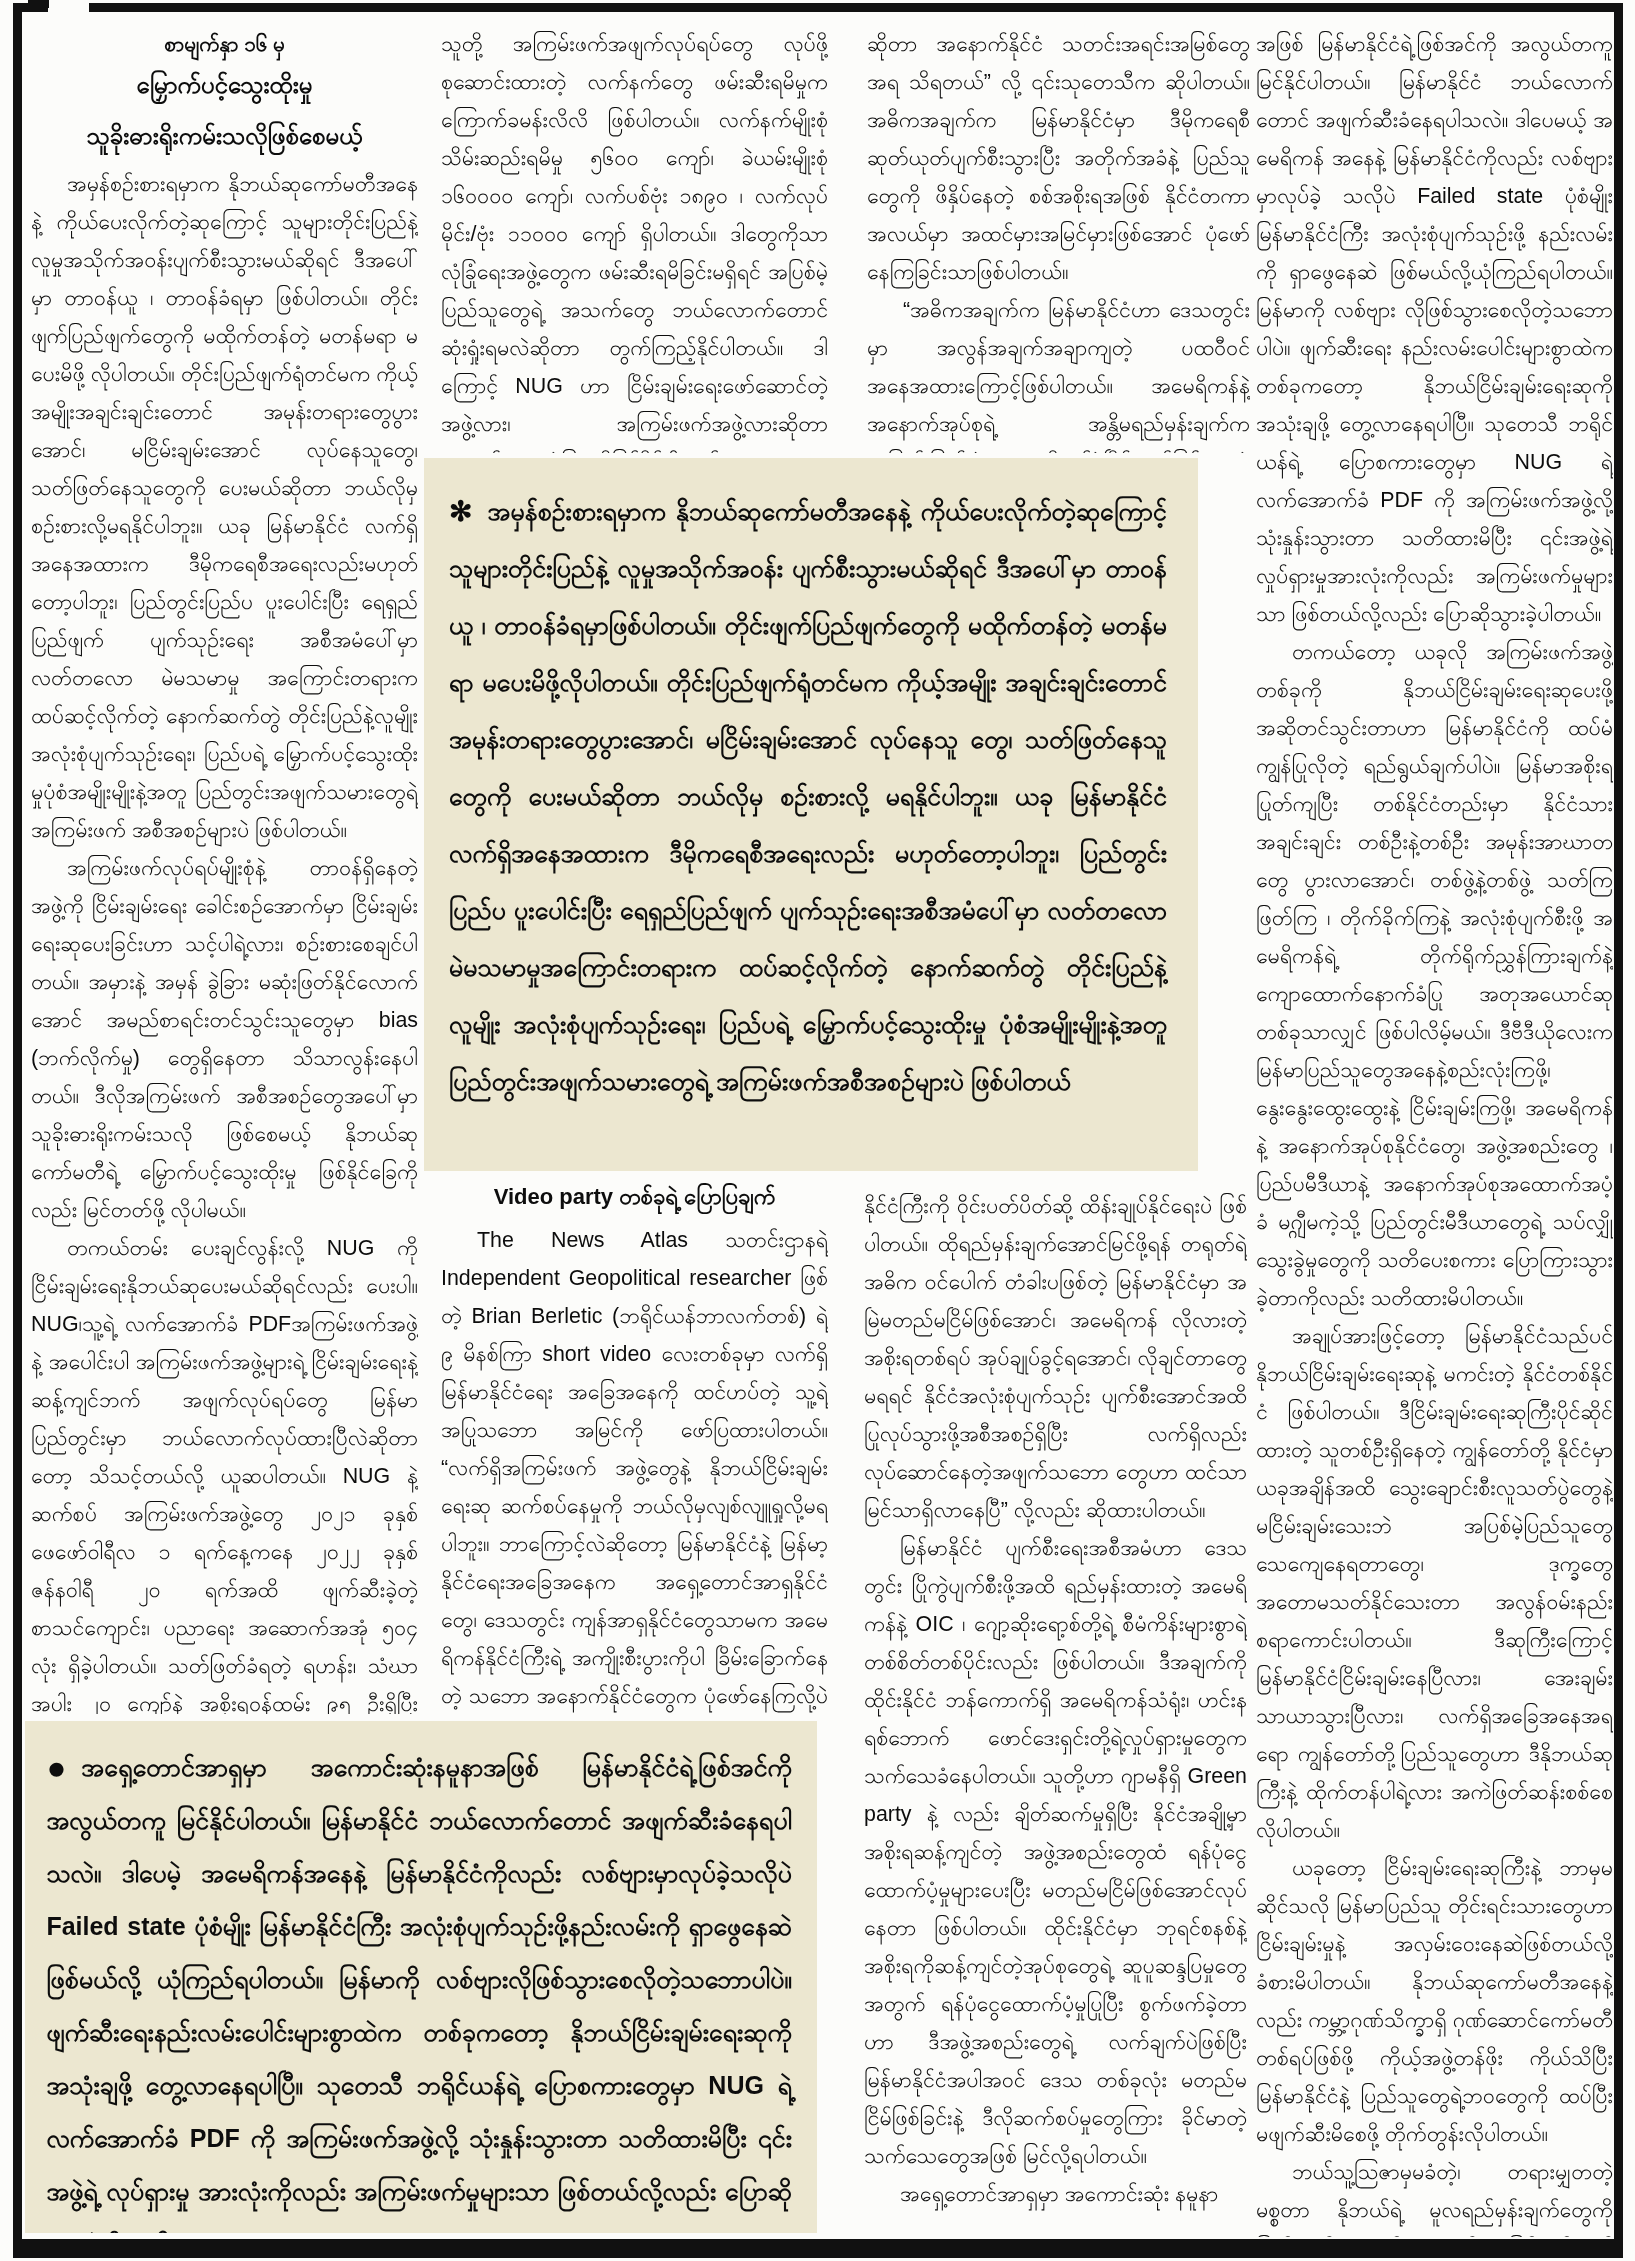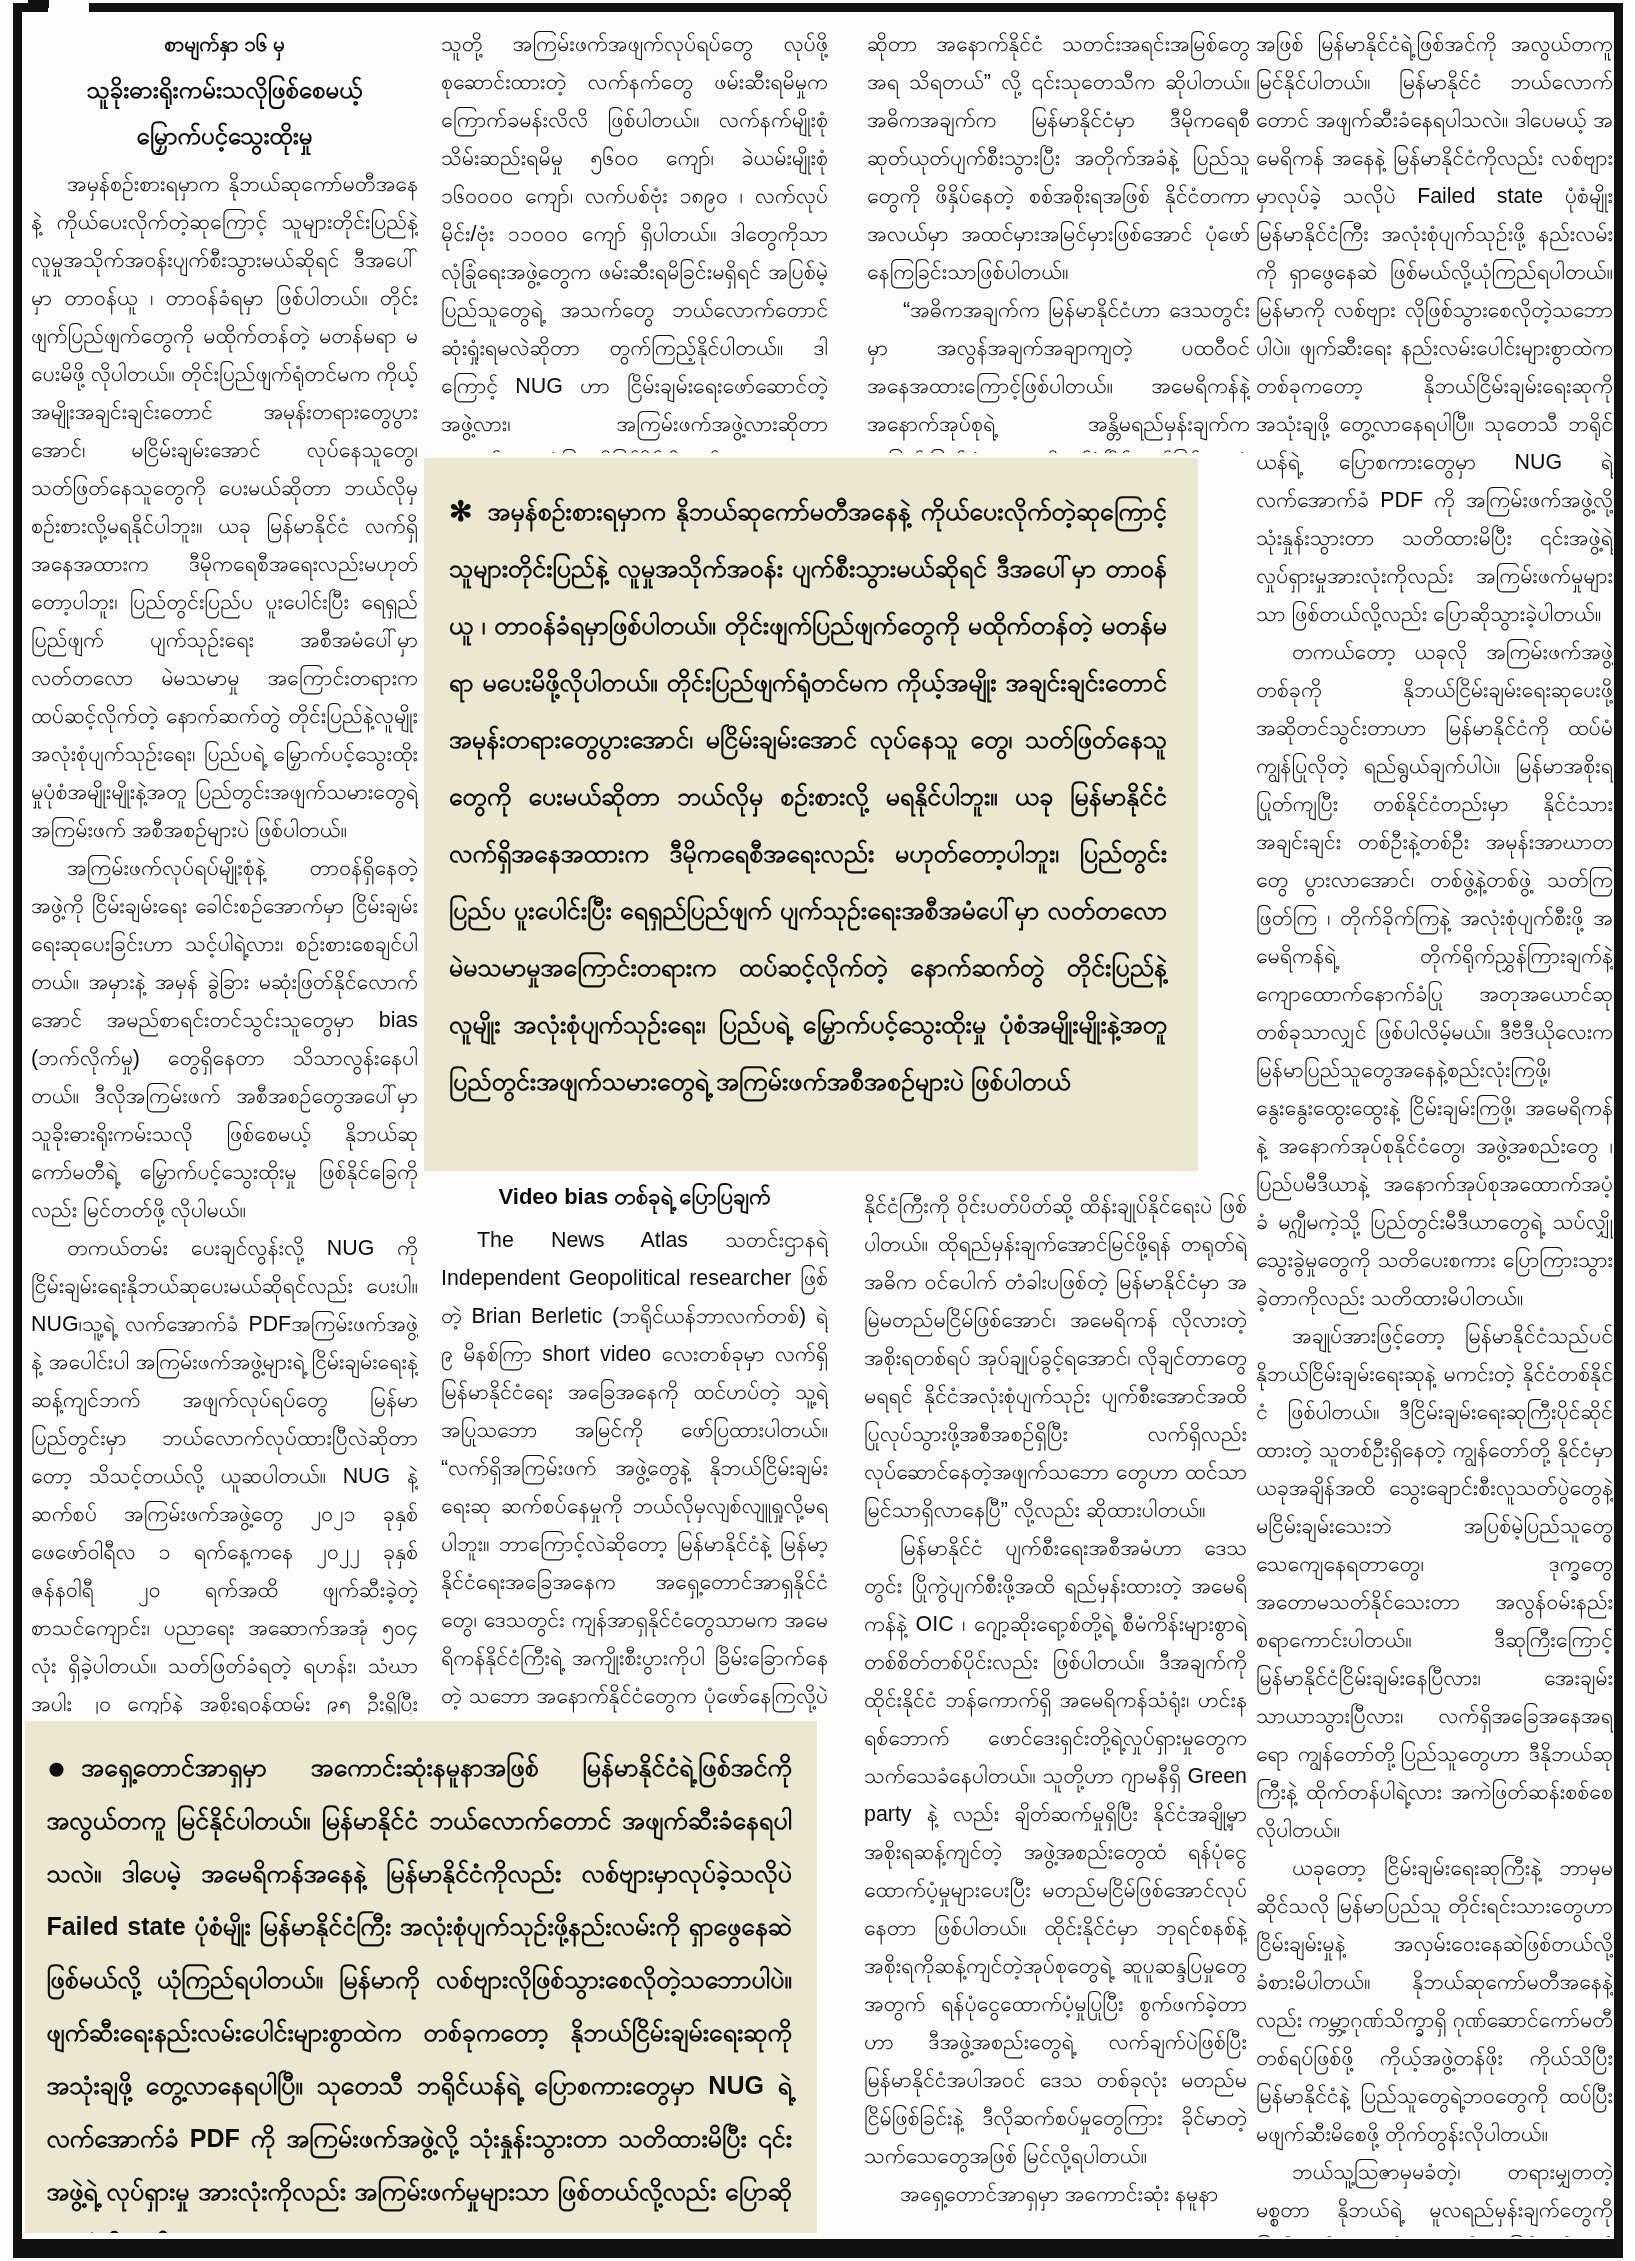--- a/index.html
+++ b/index.html
@@ -50,38 +50,38 @@
 </style>
 </head>
 <body>
 
 <div class="frame"></div>
 <div class="frame-notch"></div>
 <div class="frame-tab"></div>
 
 <div class="col" style="left:31px;top:25px;width:387px;height:1689px;">
   <div class="page-note">စာမျက်နှာ ၁၆ မှ</div>
+  <div class="headline" style="margin-top:-5px;">မြှောက်ပင့်သွေးထိုးမှု</div>
   <div class="headline">သူခိုးဓားရိုးကမ်းသလိုဖြစ်စေမယ့်</div>
-  <div class="headline" style="margin-top:-5px;">မြှောက်ပင့်သွေးထိုးမှု</div>
   <p>အမှန်စဉ်းစားရမှာက နိုဘယ်ဆုကော်မတီအနေနဲ့ ကိုယ်ပေးလိုက်တဲ့ဆုကြောင့် သူများတိုင်းပြည်နဲ့ လူမှုအသိုက်အဝန်းပျက်စီးသွားမယ်ဆိုရင် ဒီအပေါ်မှာ တာဝန်ယူ ၊ တာဝန်ခံရမှာ ဖြစ်ပါတယ်။ တိုင်းဖျက်ပြည်ဖျက်တွေကို မထိုက်တန်တဲ့ မတန်မရာ မပေးမိဖို့ လိုပါတယ်။ တိုင်းပြည်ဖျက်ရုံတင်မက ကိုယ့်အမျိုးအချင်းချင်းတောင် အမုန်းတရားတွေပွားအောင်၊ မငြိမ်းချမ်းအောင် လုပ်နေသူတွေ၊ သတ်ဖြတ်နေသူတွေကို ပေးမယ်ဆိုတာ ဘယ်လိုမှ စဉ်းစားလို့မရနိုင်ပါဘူး။ ယခု မြန်မာနိုင်ငံ လက်ရှိအနေအထားက ဒီမိုကရေစီအရေးလည်းမဟုတ်တော့ပါဘူး၊ ပြည်တွင်းပြည်ပ ပူးပေါင်းပြီး ရေရှည်ပြည်ဖျက် ပျက်သုဉ်းရေး အစီအမံပေါ်မှာ လတ်တလော မဲမသမာမှု အကြောင်းတရားက ထပ်ဆင့်လိုက်တဲ့ နောက်ဆက်တွဲ တိုင်းပြည်နဲ့လူမျိုး အလုံးစုံပျက်သုဉ်းရေး၊ ပြည်ပရဲ့ မြှောက်ပင့်သွေးထိုးမှုပုံစံအမျိုးမျိုးနဲ့အတူ ပြည်တွင်းအဖျက်သမားတွေရဲ့ အကြမ်းဖက် အစီအစဉ်များပဲ ဖြစ်ပါတယ်။</p>
   <p>အကြမ်းဖက်လုပ်ရပ်မျိုးစုံနဲ့ တာဝန်ရှိနေတဲ့ အဖွဲ့ကို ငြိမ်းချမ်းရေး ခေါင်းစဉ်အောက်မှာ ငြိမ်းချမ်းရေးဆုပေးခြင်းဟာ သင့်ပါရဲ့လား၊ စဉ်းစားစေချင်ပါတယ်။ အမှားနဲ့ အမှန် ခွဲခြား မဆုံးဖြတ်နိုင်လောက်အောင် အမည်စာရင်းတင်သွင်းသူတွေမှာ bias (ဘက်လိုက်မှု) တွေရှိနေတာ သိသာလွန်းနေပါတယ်။ ဒီလိုအကြမ်းဖက် အစီအစဉ်တွေအပေါ်မှာ သူခိုးဓားရိုးကမ်းသလို ဖြစ်စေမယ့် နိုဘယ်ဆုကော်မတီရဲ့ မြှောက်ပင့်သွေးထိုးမှု ဖြစ်နိုင်ခြေကို လည်း မြင်တတ်ဖို့ လိုပါမယ်။</p>
   <p>တကယ်တမ်း ပေးချင်လွန်းလို့ NUG ကို ငြိမ်းချမ်းရေးနိုဘယ်ဆုပေးမယ်ဆိုရင်လည်း ပေးပါ။ NUG၊သူ့ရဲ့ လက်အောက်ခံ PDFအကြမ်းဖက်အဖွဲ့နဲ့ အပေါင်းပါ အကြမ်းဖက်အဖွဲ့များရဲ့ ငြိမ်းချမ်းရေးနဲ့ ဆန့်ကျင်ဘက် အဖျက်လုပ်ရပ်တွေ မြန်မာပြည်တွင်းမှာ ဘယ်လောက်လုပ်ထားပြီလဲဆိုတာတော့ သိသင့်တယ်လို့ ယူဆပါတယ်။ NUG နဲ့ ဆက်စပ် အကြမ်းဖက်အဖွဲ့တွေ ၂၀၂၁ ခုနှစ် ဖေဖော်ဝါရီလ ၁ ရက်နေ့ကနေ ၂၀၂၂ ခုနှစ် ဇန်နဝါရီ ၂၀ ရက်အထိ ဖျက်ဆီးခဲ့တဲ့ စာသင်ကျောင်း၊ ပညာရေး အဆောက်အအုံ ၅၀၄ လုံး ရှိခဲ့ပါတယ်။ သတ်ဖြတ်ခံရတဲ့ ရဟန်း၊ သံဃာအပါး ၂၀ ကျော်နဲ့ အစိုးရဝန်ထမ်း ၉၅ ဦးရှိပြီး ဒဏ်ရာရ ၁၅၀ ကျော် ရှိပါတယ်။ တစ်နှစ်တာအတွင်း အကြမ်းဖက်မှုပေါင်း ၉၄၃၀ ကျော် ပြုလုပ်ခဲ့ပါတယ်။</p>
 </div>
 
 <div class="col" style="left:441px;top:25px;width:387px;height:428px;">
   <p class="noindent">သူတို့ အကြမ်းဖက်အဖျက်လုပ်ရပ်တွေ လုပ်ဖို့ စုဆောင်းထားတဲ့ လက်နက်တွေ ဖမ်းဆီးရမိမှုက ကြောက်ခမန်းလိလိ ဖြစ်ပါတယ်။ လက်နက်မျိုးစုံ သိမ်းဆည်းရမိမှု ၅၆၀၀ ကျော်၊ ခဲယမ်းမျိုးစုံ ၁၆၀၀၀၀ ကျော်၊ လက်ပစ်ဗုံး ၁၈၉၀ ၊ လက်လုပ်မိုင်း/ဗုံး ၁၁၀၀၀ ကျော် ရှိပါတယ်။ ဒါတွေကိုသာ လုံခြုံရေးအဖွဲ့တွေက ဖမ်းဆီးရမိခြင်းမရှိရင် အပြစ်မဲ့ ပြည်သူတွေရဲ့ အသက်တွေ ဘယ်လောက်တောင် ဆုံးရှုံးရမလဲဆိုတာ တွက်ကြည့်နိုင်ပါတယ်။ ဒါကြောင့် NUG ဟာ ငြိမ်းချမ်းရေးဖော်ဆောင်တဲ့ အဖွဲ့လား၊ အကြမ်းဖက်အဖွဲ့လားဆိုတာ အလွယ်တကူ ခွဲခြားသိမြင်နိုင်ပါတယ်။</p>
 </div>
 
 <div class="quote-box" style="background:#ece7d0;">
   <span class="box-marker">✻</span>
   <span>အမှန်စဉ်းစားရမှာက နိုဘယ်ဆုကော်မတီအနေနဲ့ ကိုယ်ပေးလိုက်တဲ့ဆုကြောင့် သူများတိုင်းပြည်နဲ့ လူမှုအသိုက်အဝန်း ပျက်စီးသွားမယ်ဆိုရင် ဒီအပေါ်မှာ တာဝန်ယူ ၊ တာဝန်ခံရမှာဖြစ်ပါတယ်။ တိုင်းဖျက်ပြည်ဖျက်တွေကို မထိုက်တန်တဲ့ မတန်မရာ မပေးမိဖို့လိုပါတယ်။ တိုင်းပြည်ဖျက်ရုံတင်မက ကိုယ့်အမျိုး အချင်းချင်းတောင် အမုန်းတရားတွေပွားအောင်၊ မငြိမ်းချမ်းအောင် လုပ်နေသူ တွေ၊ သတ်ဖြတ်နေသူတွေကို ပေးမယ်ဆိုတာ ဘယ်လိုမှ စဉ်းစားလို့ မရနိုင်ပါဘူး။ ယခု မြန်မာနိုင်ငံ လက်ရှိအနေအထားက ဒီမိုကရေစီအရေးလည်း မဟုတ်တော့ပါဘူး၊ ပြည်တွင်းပြည်ပ ပူးပေါင်းပြီး ရေရှည်ပြည်ဖျက် ပျက်သုဉ်းရေးအစီအမံပေါ်မှာ လတ်တလော မဲမသမာမှုအကြောင်းတရားက ထပ်ဆင့်လိုက်တဲ့ နောက်ဆက်တွဲ တိုင်းပြည်နဲ့လူမျိုး အလုံးစုံပျက်သုဉ်းရေး၊ ပြည်ပရဲ့ မြှောက်ပင့်သွေးထိုးမှု ပုံစံအမျိုးမျိုးနဲ့အတူ ပြည်တွင်းအဖျက်သမားတွေရဲ့ အကြမ်းဖက်အစီအစဉ်များပဲ ဖြစ်ပါတယ်</span>
 </div>
 
 <div class="col" style="left:441px;top:1178px;width:387px;height:537px;">
-  <div class="subhead">Video bias တစ်ခုရဲ့ ပြောပြချက်</div>
+  <div class="subhead">Video party တစ်ခုရဲ့ ပြောပြချက်</div>
   <p>The News Atlas သတင်းဌာနရဲ့ Independent Geopolitical researcher ဖြစ်တဲ့ Brian Berletic (ဘရိုင်ယန်ဘာလက်တစ်) ရဲ့ ၉ မိနစ်ကြာ short video လေးတစ်ခုမှာ လက်ရှိမြန်မာနိုင်ငံရေး အခြေအနေကို ထင်ဟပ်တဲ့ သူ့ရဲ့အပြုသဘော အမြင်ကို ဖော်ပြထားပါတယ်။ “လက်ရှိအကြမ်းဖက် အဖွဲ့တွေနဲ့ နိုဘယ်ငြိမ်းချမ်းရေးဆု ဆက်စပ်နေမှုကို ဘယ်လိုမှလျစ်လျူရှုလို့မရပါဘူး။ ဘာကြောင့်လဲဆိုတော့ မြန်မာနိုင်ငံနဲ့ မြန်မာ့နိုင်ငံရေးအခြေအနေက အရှေ့တောင်အာရှနိုင်ငံတွေ၊ ဒေသတွင်း ကျန်အာရှနိုင်ငံတွေသာမက အမေရိကန်နိုင်ငံကြီးရဲ့ အကျိုးစီးပွားကိုပါ ခြိမ်းခြောက်နေတဲ့ သဘော အနောက်နိုင်ငံတွေက ပုံဖော်နေကြလို့ပဲဖြစ်ပါတယ်</p>
 </div>
 
 <div class="col" style="left:851px;top:25px;width:383px;height:428px;margin-left:16px;">
   <p class="noindent">ဆိုတာ အနောက်နိုင်ငံ သတင်းအရင်းအမြစ်တွေ အရ သိရတယ်” လို့ ၎င်းသုတေသီက ဆိုပါတယ်။ အဓိကအချက်က မြန်မာနိုင်ငံမှာ ဒီမိုကရေစီ ဆုတ်ယုတ်ပျက်စီးသွားပြီး အတိုက်အခံနဲ့ ပြည်သူတွေကို ဖိနှိပ်နေတဲ့ စစ်အစိုးရအဖြစ် နိုင်ငံတကာ အလယ်မှာ အထင်မှားအမြင်မှားဖြစ်အောင် ပုံဖော်နေကြခြင်းသာဖြစ်ပါတယ်။</p>
   <p>“အဓိကအချက်က မြန်မာနိုင်ငံဟာ ဒေသတွင်းမှာ အလွန်အချက်အချာကျတဲ့ ပထဝီဝင် အနေအထားကြောင့်ဖြစ်ပါတယ်။ အမေရိကန်နဲ့ အနောက်အုပ်စုရဲ့ အန္တိမရည်မှန်းချက်က တဖြည်းဖြည်းနဲ့ အမေရိကန်ရဲ့ပြိုင်ဘက်ဖြစ်လာတဲ့ တရုတ်</p>
 </div>
 
 <div class="col" style="left:864px;top:1187px;width:383px;height:1052px;">
   <p class="noindent">နိုင်ငံကြီးကို ဝိုင်းပတ်ပိတ်ဆို့ ထိန်းချုပ်နိုင်ရေးပဲ ဖြစ်ပါတယ်။ ထိုရည်မှန်းချက်အောင်မြင်ဖို့ရန် တရုတ်ရဲ့အဓိက ဝင်ပေါက် တံခါးပဖြစ်တဲ့ မြန်မာနိုင်ငံမှာ အမြဲမတည်မငြိမ်ဖြစ်အောင်၊ အမေရိကန် လိုလားတဲ့ အစိုးရတစ်ရပ် အုပ်ချုပ်ခွင့်ရအောင်၊ လိုချင်တာတွေမရရင် နိုင်ငံအလုံးစုံပျက်သုဉ်း ပျက်စီးအောင်အထိ ပြုလုပ်သွားဖို့အစီအစဉ်ရှိပြီး လက်ရှိလည်း လုပ်ဆောင်နေတဲ့အဖျက်သဘော တွေဟာ ထင်သာမြင်သာရှိလာနေပြီ” လို့လည်း ဆိုထားပါတယ်။</p>

